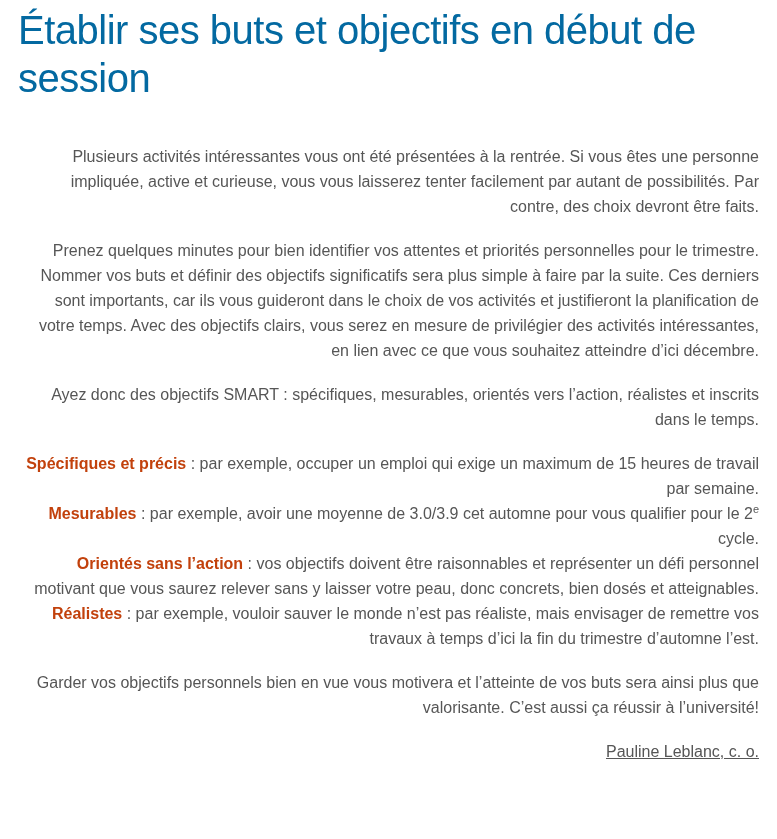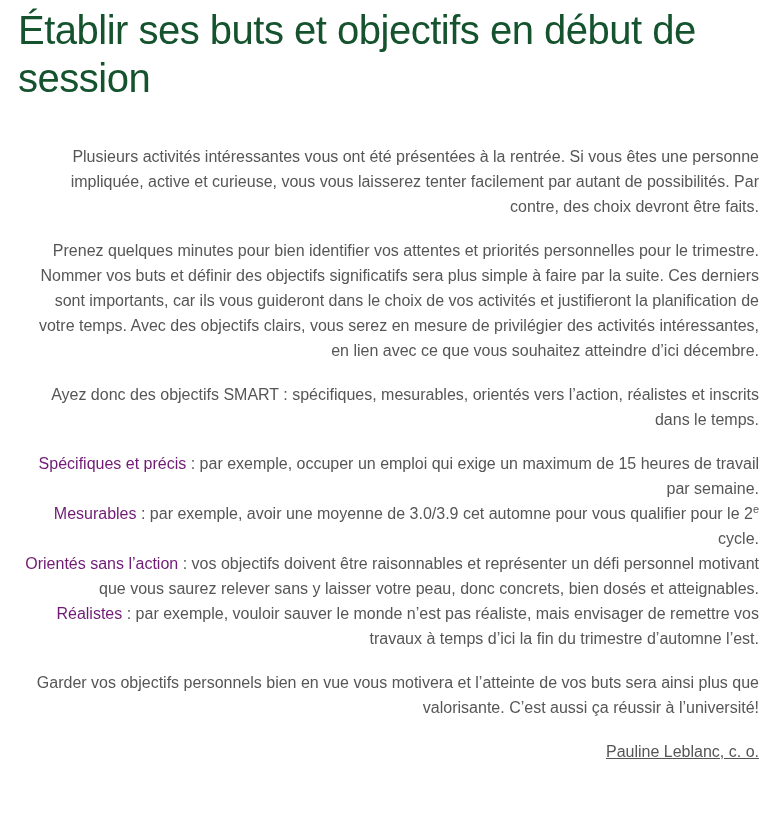--- a/index.html
+++ b/index.html
@@ -17,38 +17,38 @@
     width: 777px;
     padding: 6px 18px 0 18px;
   }
   h1.page-title {
     margin: 0 0 42px 0;
     font-family: "Liberation Sans", sans-serif;
     font-weight: 300;
     font-size: 40px;
     line-height: 48px;
     letter-spacing: -0.5px;
-    color: #14532d;
+    color: #0369a1;
   }
   p.body-text {
     margin: 0 0 19px 0;
     font-size: 16px;
     line-height: 25px;
     color: #565656;
     text-align: right;
   }
   .smart-list {
     margin: 0 0 19px 0;
   }
   .smart-list p.body-text {
     margin: 0;
   }
   .smart-list strong {
-    font-weight: 400;
-    color: #701a75;
+    font-weight: 700;
+    color: #c2410c;
   }
   sup.exp {
     font-size: 11px;
     line-height: 0;
     vertical-align: super;
   }
   p.signature {
     margin: 0;
     padding-bottom: 6px;
     text-decoration: underline;

